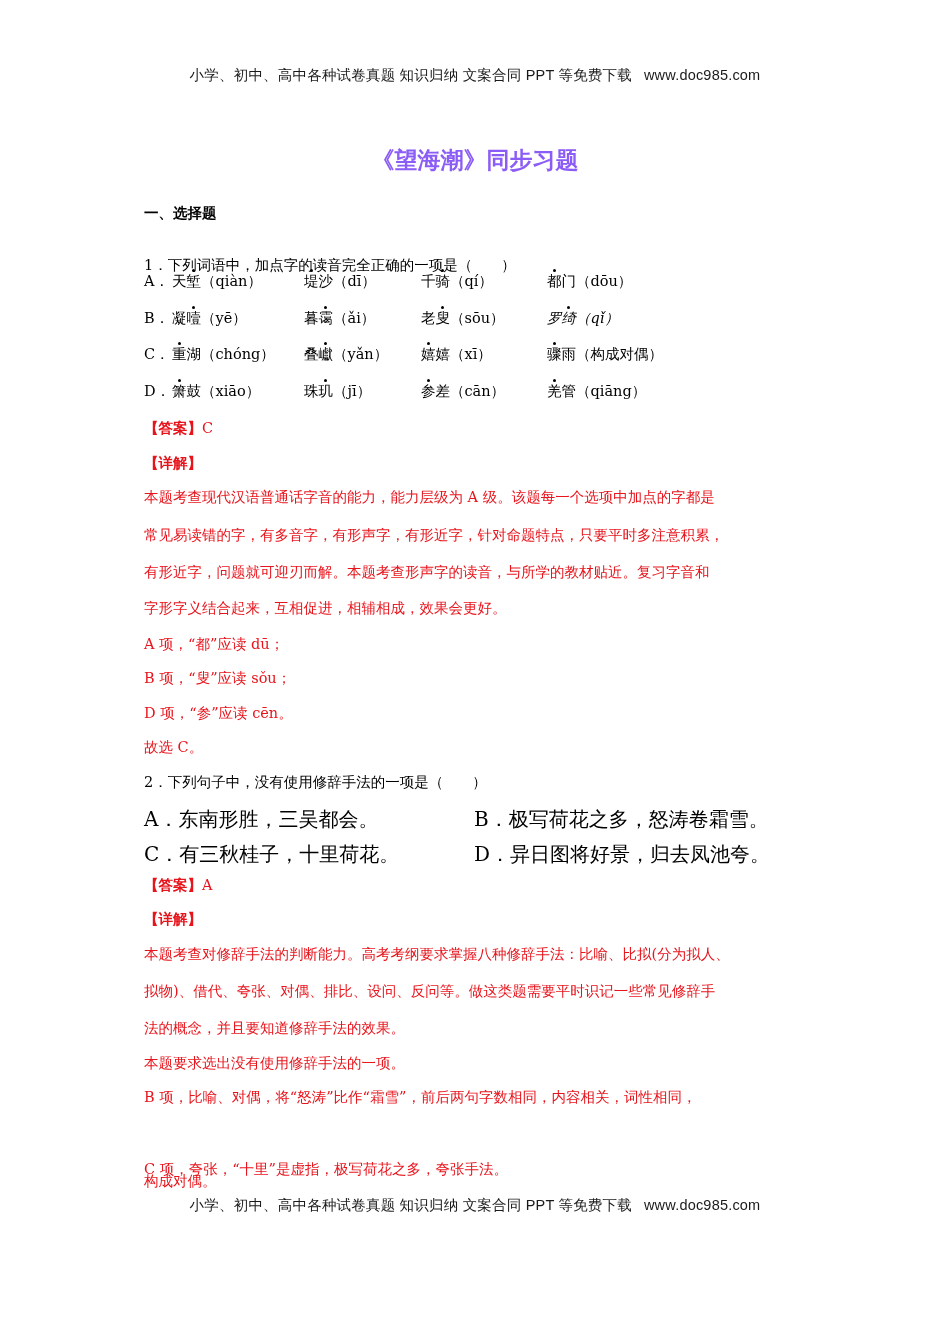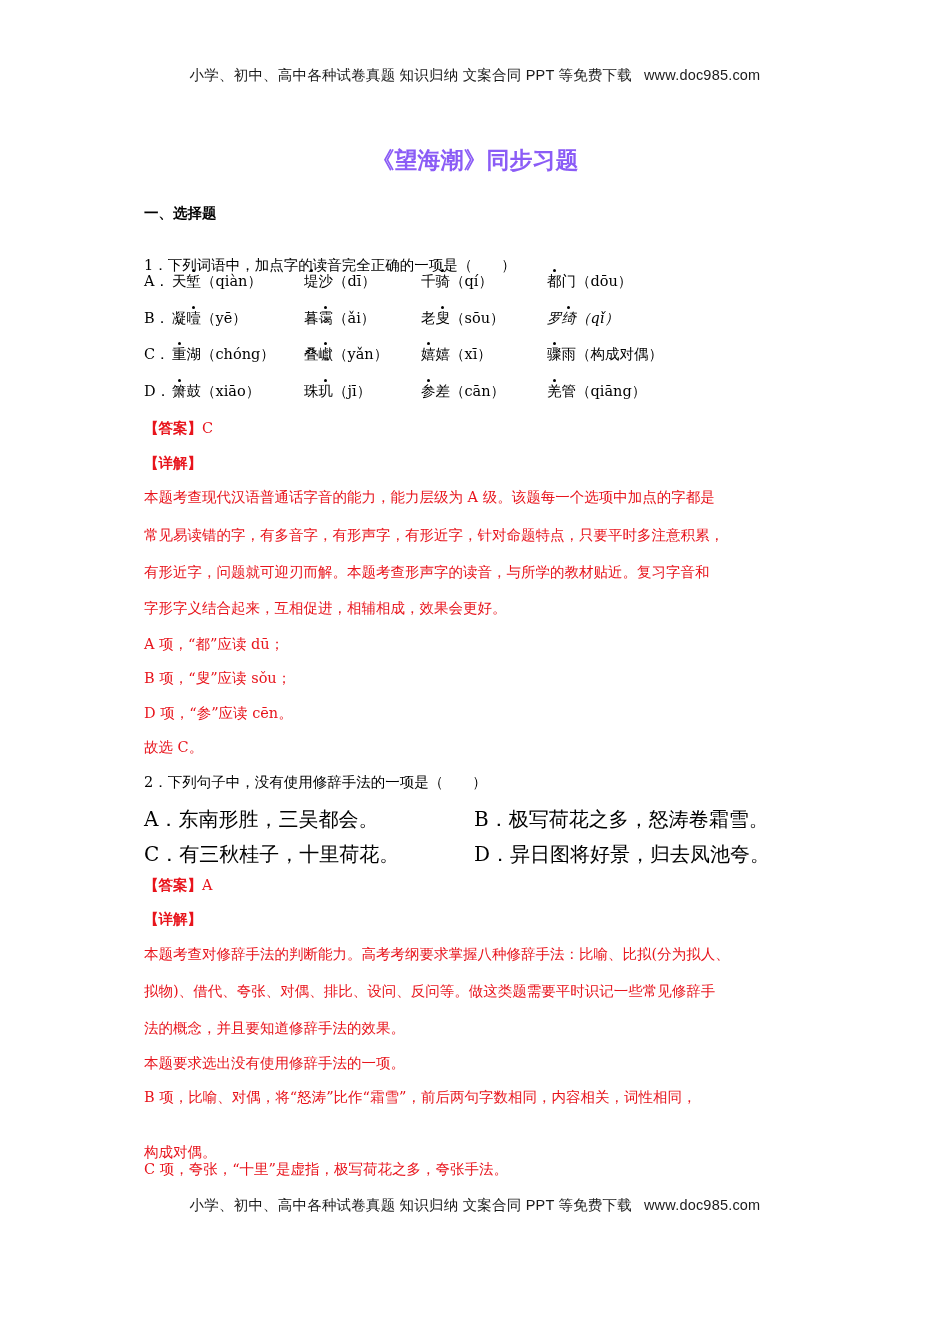--- a/index.html
+++ b/index.html
@@ -117,19 +117,19 @@
     <span class="br">【答案】</span><span>A</span>
   </div>
   <div class="line tag" style="top:909px">
     <span class="br">【详解】</span>
   </div>
   <div class="line red" style="top:944px">本题考查对修辞手法的判断能力。高考考纲要求掌握八种修辞手法：比喻、比拟(分为拟人、</div>
   <div class="line red" style="top:981px">拟物)、借代、夸张、对偶、排比、设问、反问等。做这类题需要平时识记一些常见修辞手</div>
   <div class="line red" style="top:1018px">法的概念，并且要知道修辞手法的效果。</div>
   <div class="line red" style="top:1053px">本题要求选出没有使用修辞手法的一项。</div>
   <div class="line red" style="top:1087px">B 项，比喻、对偶，将“怒涛”比作“霜雪”，前后两句字数相同，内容相关，词性相同，</div>
-  <div class="line red" style="top:1142px">构成对偶。</div>
+  <div class="line red" style="top:1171px">构成对偶。</div>
   <div class="line red" style="top:1159px">C 项，夸张，“十里”是虚指，极写荷花之多，夸张手法。</div>
 </div>
 
 <div class="banner banner-bottom">
   <span>小学、初中、高中各种试卷真题 知识归纳 文案合同 PPT 等免费下载</span><span class="url">www.doc985.com</span>
 </div>
 
 </body></html>

